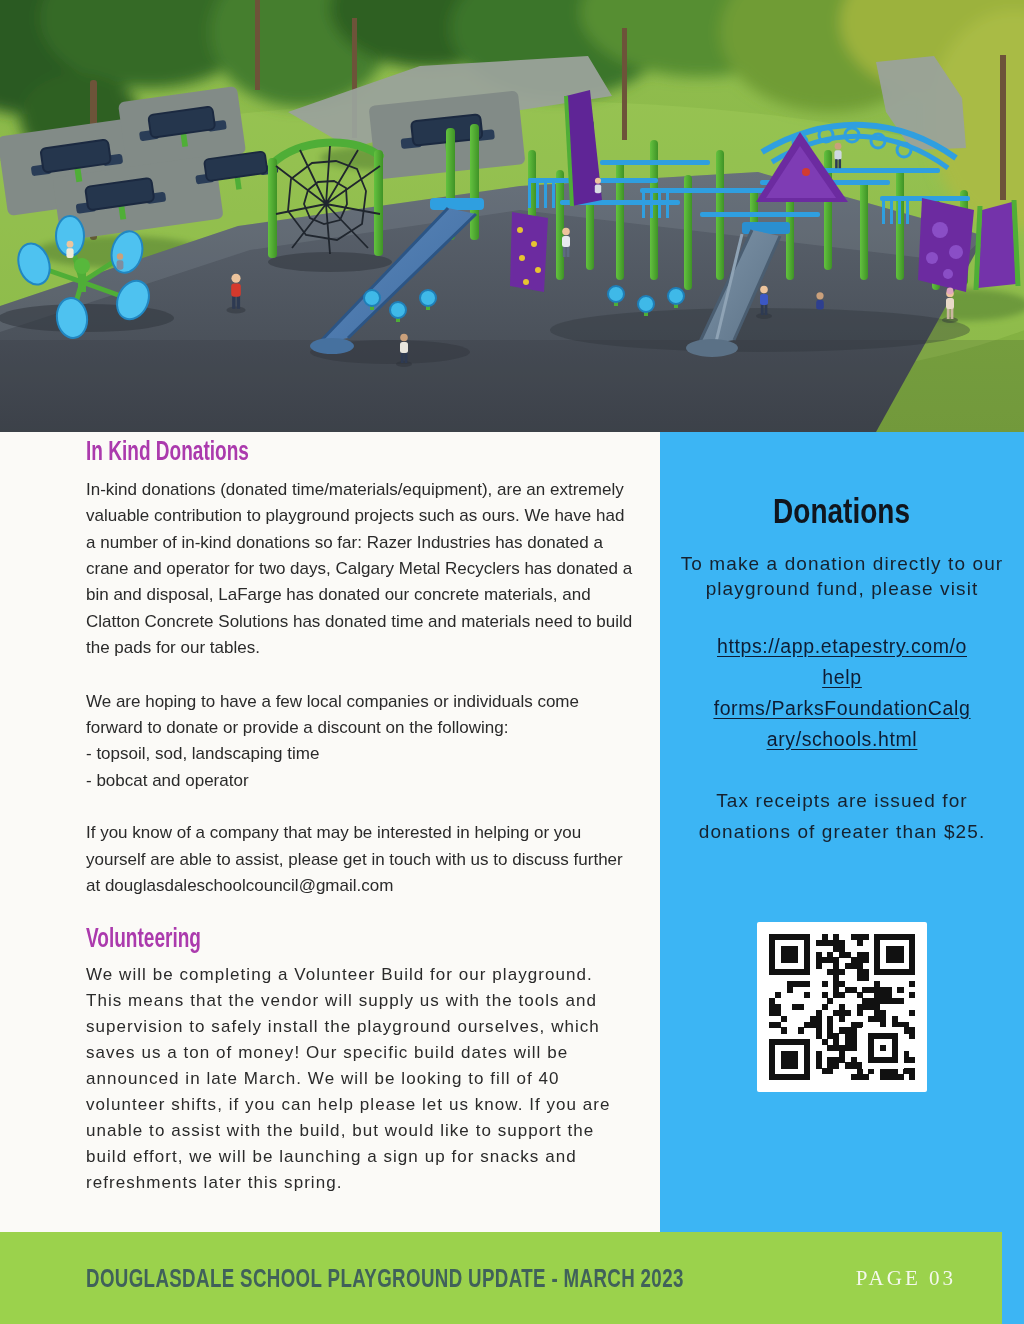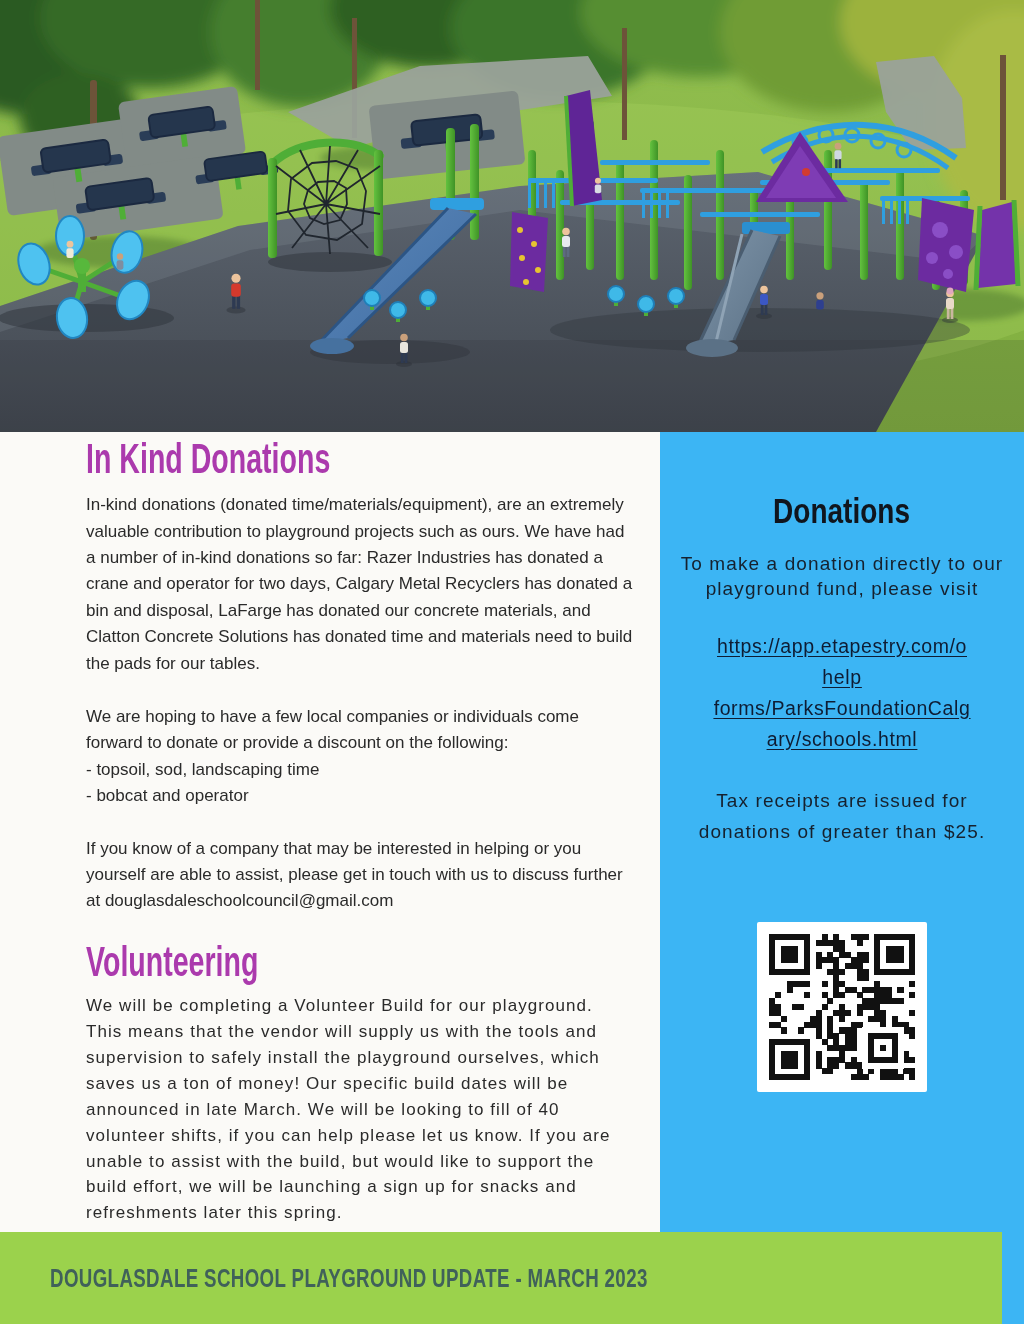--- a/index.html
+++ b/index.html
@@ -18,33 +18,33 @@
   .intro{margin:20px auto 0;width:330px;font-size:19px;line-height:25px;letter-spacing:1.1px;}
   .dlink{display:block;margin:30px auto 0;width:330px;font-size:19.5px;line-height:31px;
          letter-spacing:.6px;color:#0e1c33;text-decoration:underline;text-underline-offset:3px;}
   .dlink div{text-decoration:underline;}
   .tax{margin:30px auto 0;width:310px;font-size:19px;line-height:31.5px;letter-spacing:1.1px;}
   .qr-box{width:170px;height:170px;background:#ffffff;margin:74px auto 0;border-radius:2px;
           display:flex;align-items:center;justify-content:center;}
 
   
   .left-col{position:absolute;left:86px;top:436px;width:548px;color:#2a2a2a;}
-  h2.section{margin:0;font-size:42px;font-weight:bold;color:#ab3aad;line-height:1.1;}
+  h2.section{margin:0;font-size:28px;font-weight:bold;color:#ab3aad;line-height:1.1;}
   h2.section .cx{display:inline-block;transform:scaleX(.68);transform-origin:left center;white-space:nowrap;}
   .left-col p{margin:0;font-size:17px;line-height:26.4px;}
   .p-lead{margin-top:10px !important;}
   .p-gap{margin-top:27px !important;}
   .p-close{margin-top:26px !important;}
   .h-vol{margin-top:24px !important;}
   .p-vol{margin-top:8px !important;letter-spacing:1.05px;line-height:25.9px !important;}
 
   
   .footer{position:absolute;left:0;top:1232px;width:1002px;height:92px;background:#9bd24c;
           display:flex;align-items:center;}
-  .f-title{margin-left:50px;font-size:26px;font-weight:bold;color:#40615a;letter-spacing:.5px;}
+  .f-title{margin-left:86px;font-size:26px;font-weight:bold;color:#40615a;letter-spacing:.5px;}
   .f-title .cx{display:inline-block;transform:scaleX(.72);transform-origin:left center;white-space:nowrap;}
   .f-page{position:absolute;right:46px;top:0;height:92px;display:flex;align-items:center;
           font-family:"Liberation Serif", serif;font-size:21px;letter-spacing:3px;color:#f4f8ec;}
 </style>
 </head>
 <body>
 
 <div id="page">
 
   <div class="hero">
@@ -717,15 +717,16 @@
     <p>- topsoil, sod, landscaping time</p>
     <p>- bobcat and operator</p>
     <p class="p-close">If you know of a company that may be interested in helping or you yourself are able to assist, please get in touch with us to discuss further at douglasdaleschoolcouncil@gmail.com</p>
 
     <h2 class="section h-vol"><span class="cx">Volunteering</span></h2>
     <p class="p-vol">We will be completing a Volunteer Build for our playground. This means that the vendor will supply us with the tools and supervision to safely install the playground ourselves, which saves us a ton of money! Our specific build dates will be announced in late March. We will be looking to fill of 40 volunteer shifts, if you can help please let us know.  If you are unable to assist with the build, but would like to support the build effort, we will be launching a sign up for snacks and refreshments later this spring.</p>
   </div>
 
   <div class="footer">
     <div class="f-title"><span class="cx">DOUGLASDALE SCHOOL PLAYGROUND UPDATE - MARCH 2023</span></div>
+    <div class="f-page">PAGE 03</div>
   </div>
 
 </div>
 
 </body></html>

